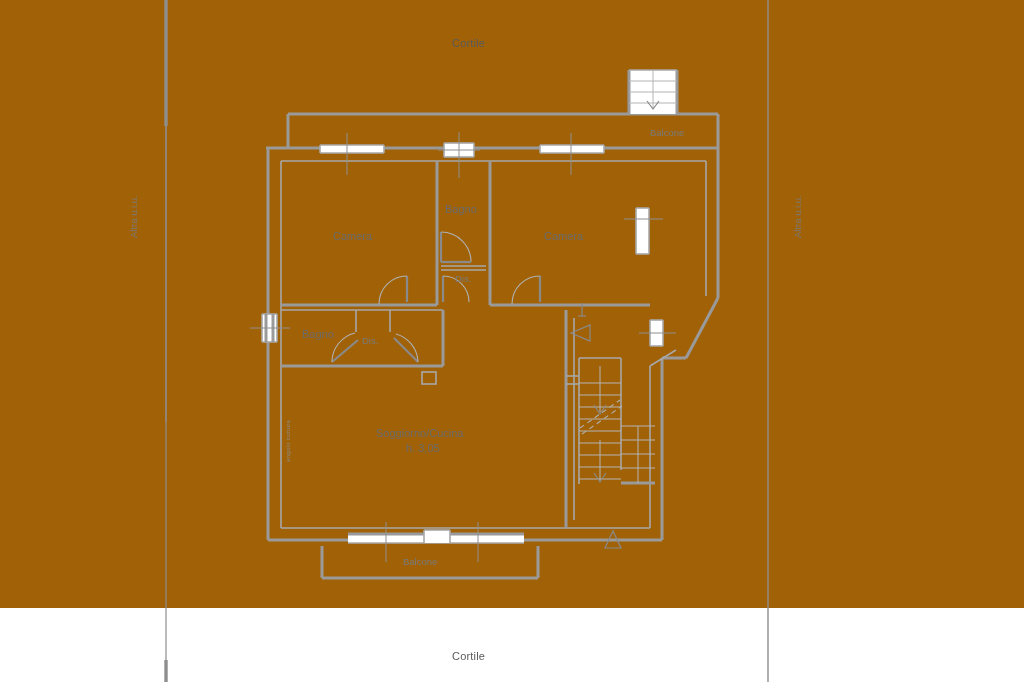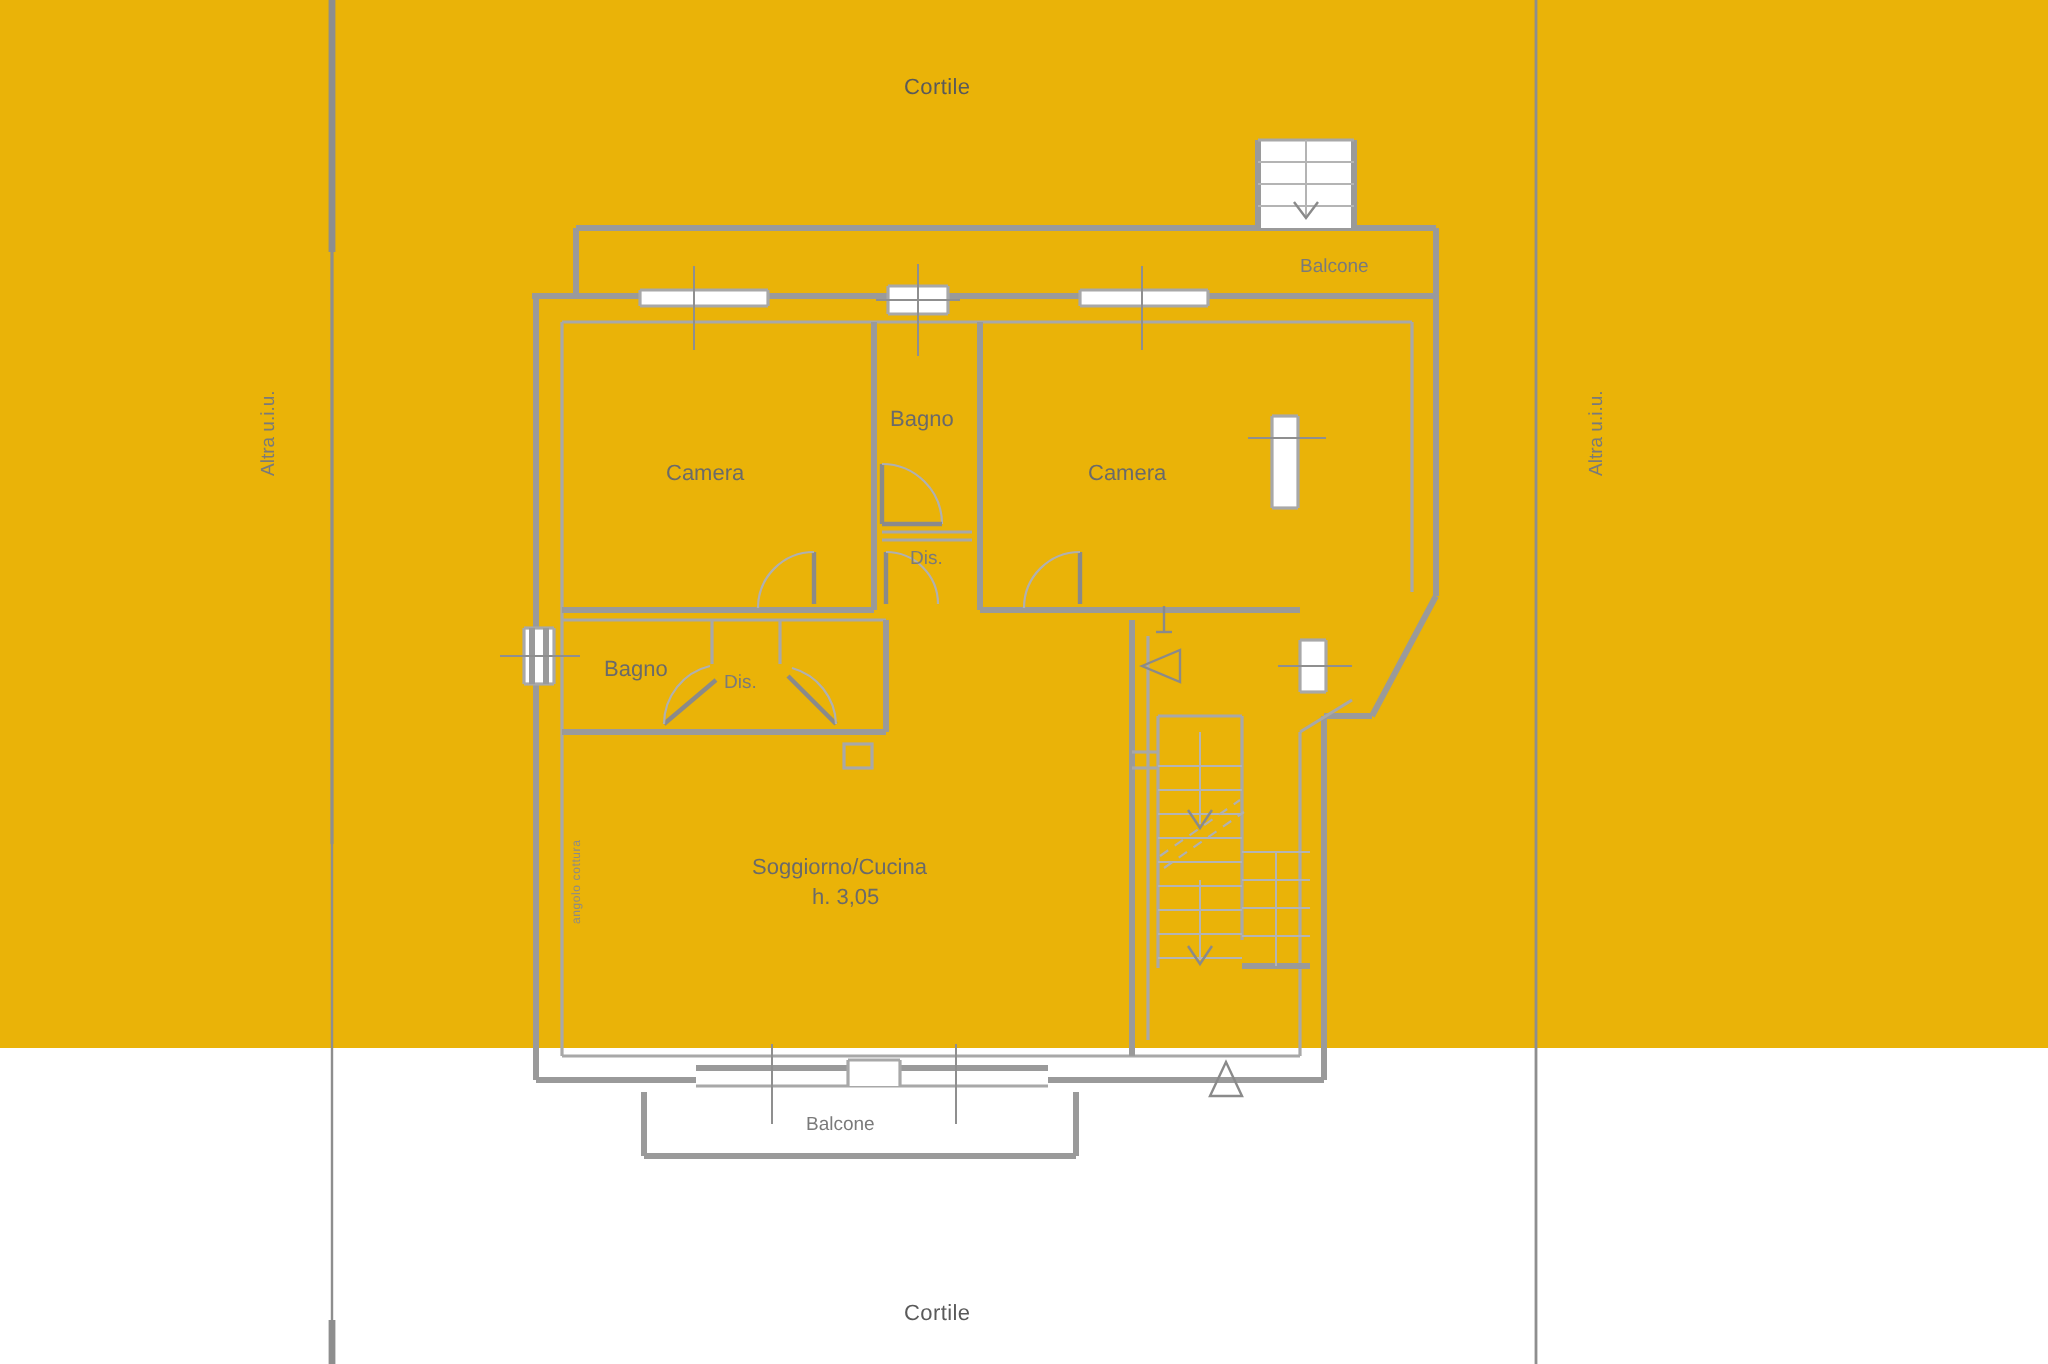--- a/index.html
+++ b/index.html
@@ -10,22 +10,22 @@
   body {
     width: 1024px;
     height: 682px;
     font-family: "Liberation Sans", sans-serif;
     overflow: hidden;
     position: relative;
   }
   #plan-root {
     position: relative;
     width: 1024px;
-    height: 524px;
-    background: #eab308;
+    height: 608px;
+    background: #a16207;
   }
   svg#floorplan {
     position: absolute;
     top: 0;
     left: 0;
     width: 1024px;
     height: 682px;
     display: block;
   }
   .lbl {

